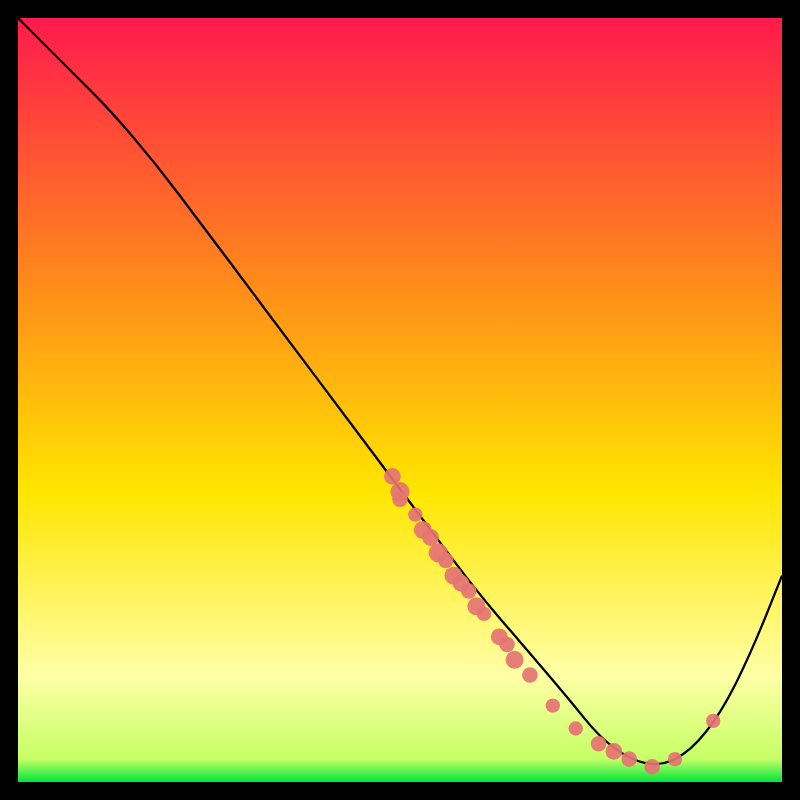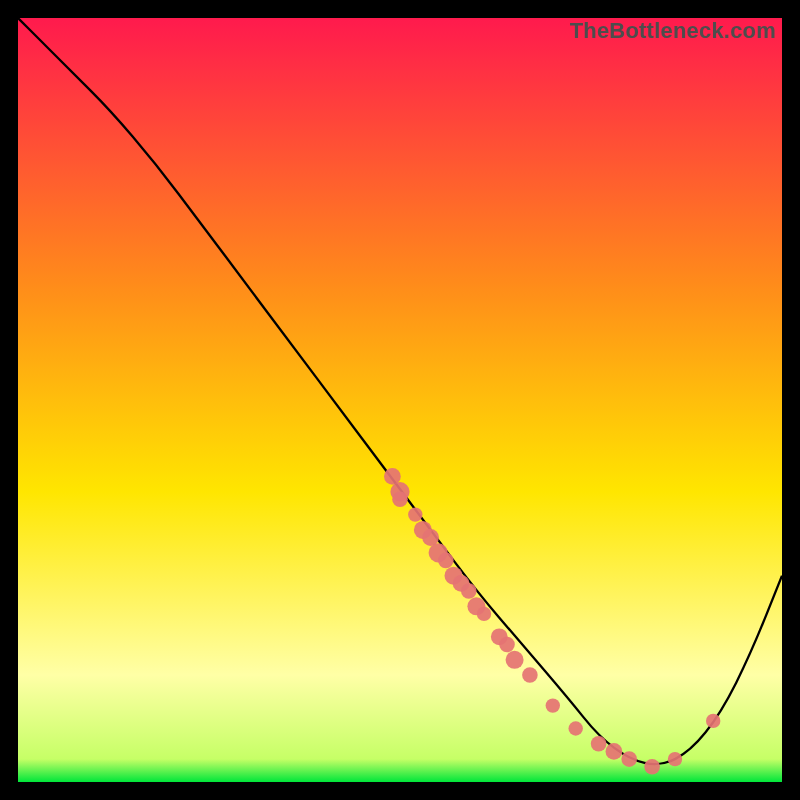--- a/index.html
+++ b/index.html
@@ -78,14 +78,13 @@
         <circle cx="534.8" cy="687.6" r="7.2" fill="#e57373" fill-opacity="0.92"></circle>
         <circle cx="557.7" cy="710.5" r="7.2" fill="#e57373" fill-opacity="0.92"></circle>
         <circle cx="580.6" cy="725.8" r="7.8" fill="#e57373" fill-opacity="0.92"></circle>
         <circle cx="595.9" cy="733.4" r="8.4" fill="#e57373" fill-opacity="0.92"></circle>
         <circle cx="611.2" cy="741.1" r="7.8" fill="#e57373" fill-opacity="0.92"></circle>
         <circle cx="634.1" cy="748.7" r="7.8" fill="#e57373" fill-opacity="0.92"></circle>
         <circle cx="657.0" cy="741.1" r="7.2" fill="#e57373" fill-opacity="0.92"></circle>
         <circle cx="695.2" cy="702.9" r="7.2" fill="#e57373" fill-opacity="0.92"></circle>
       </g>
   </svg>
-  <div class="watermark">TheBottleneck.com</div>
 </div>
 
 </body></html>

